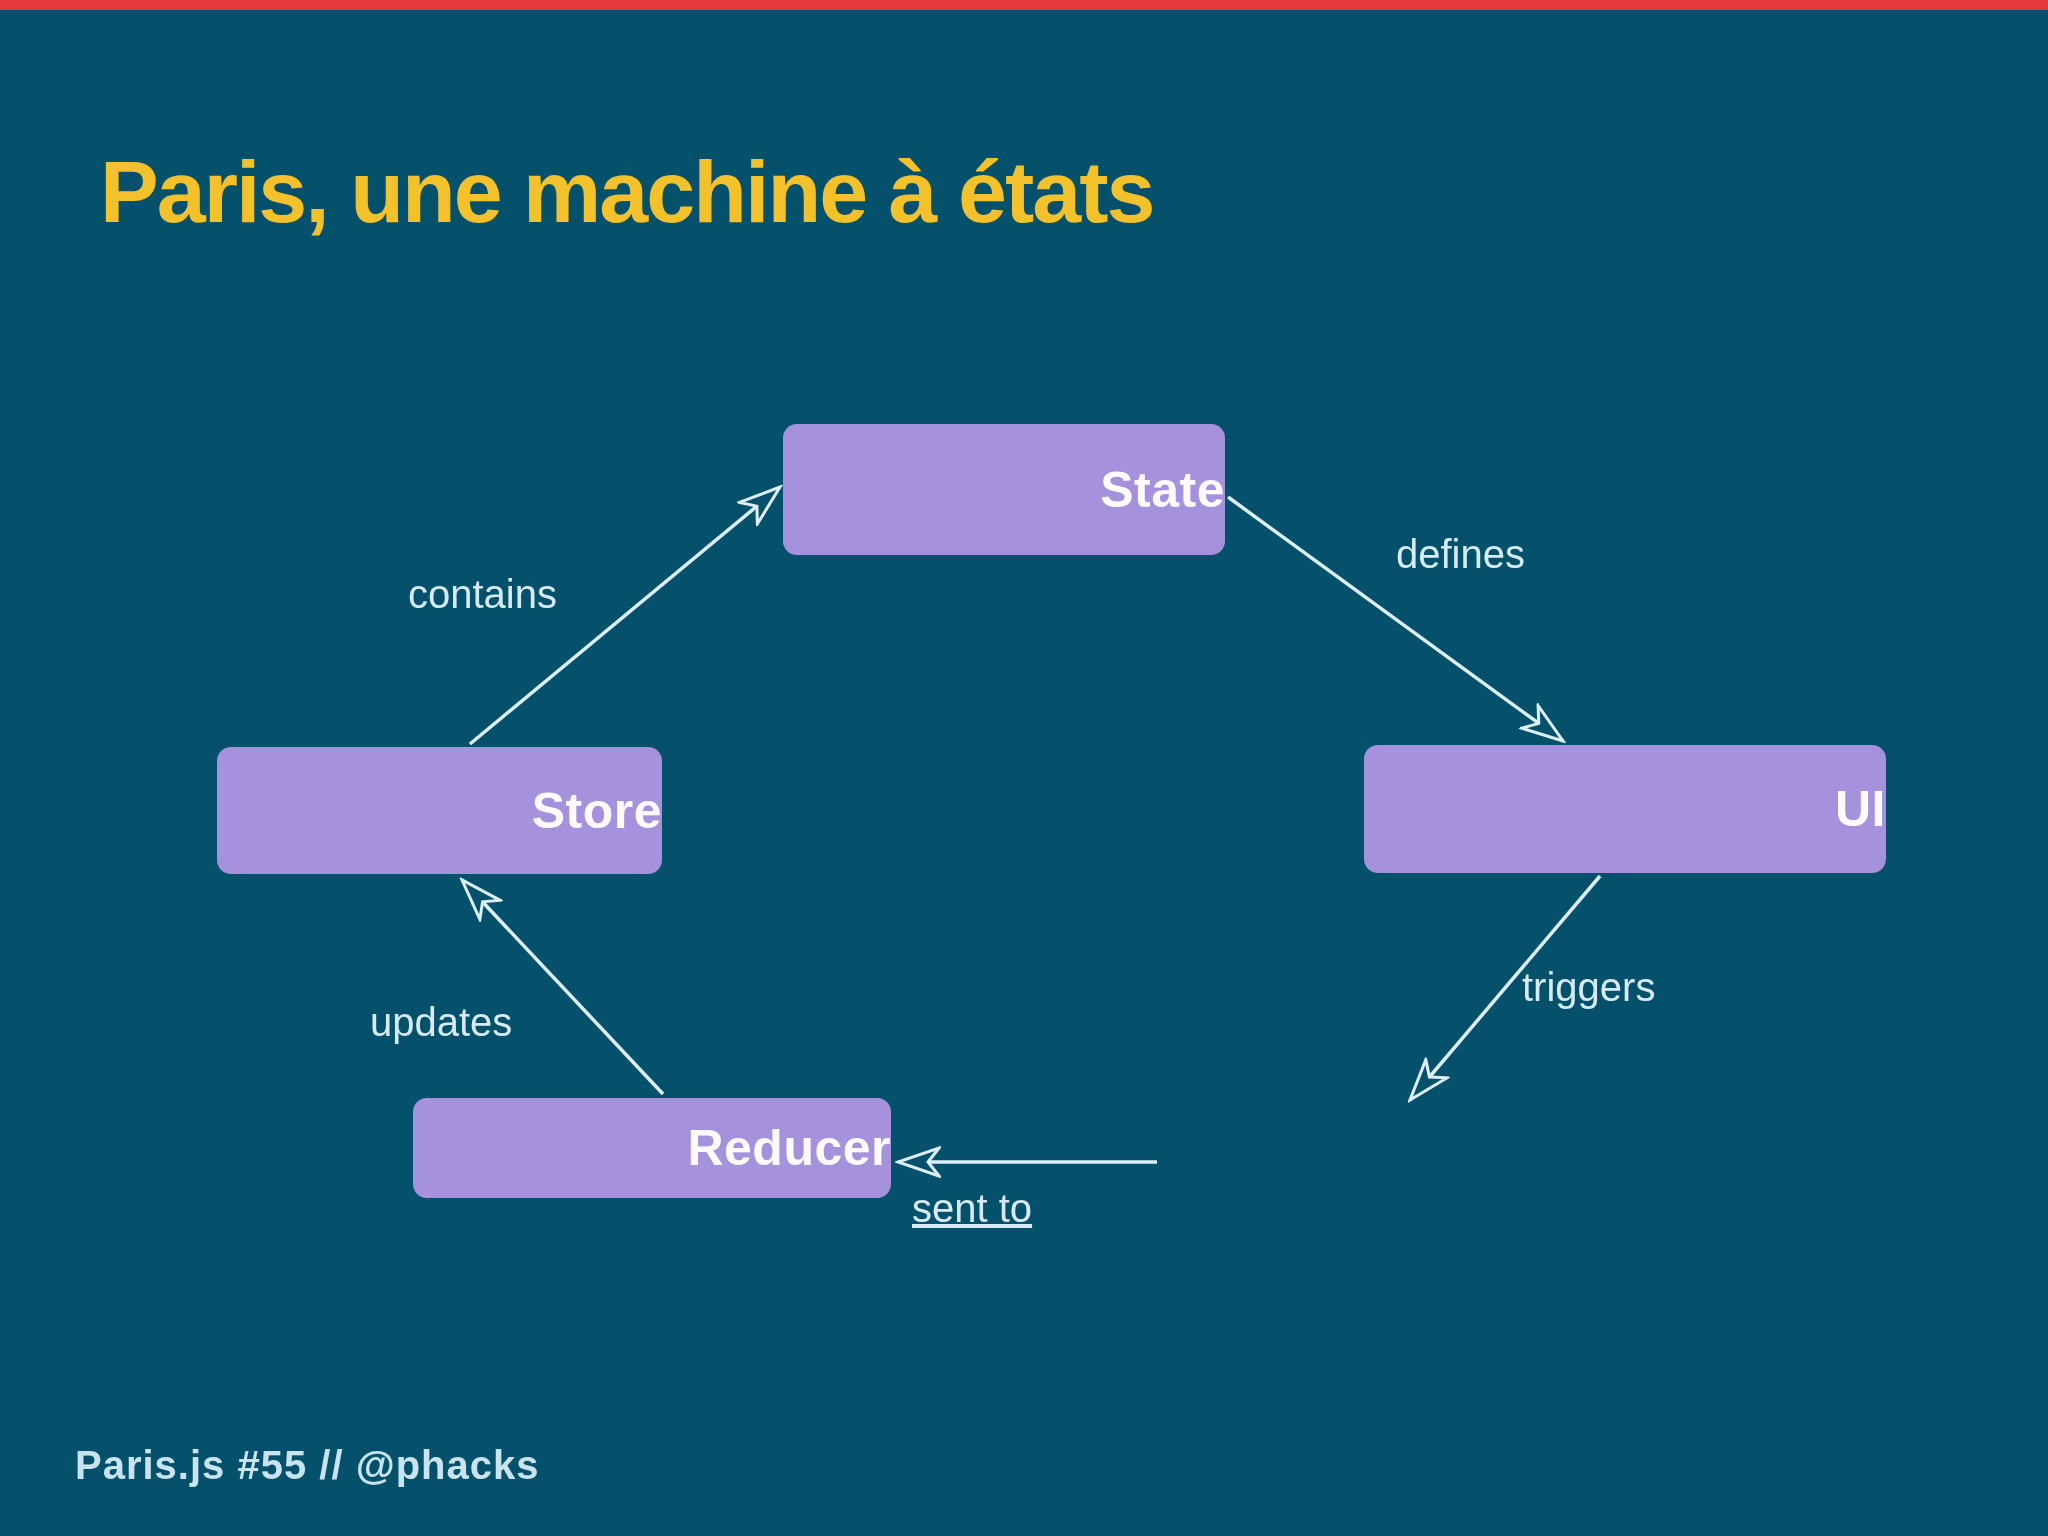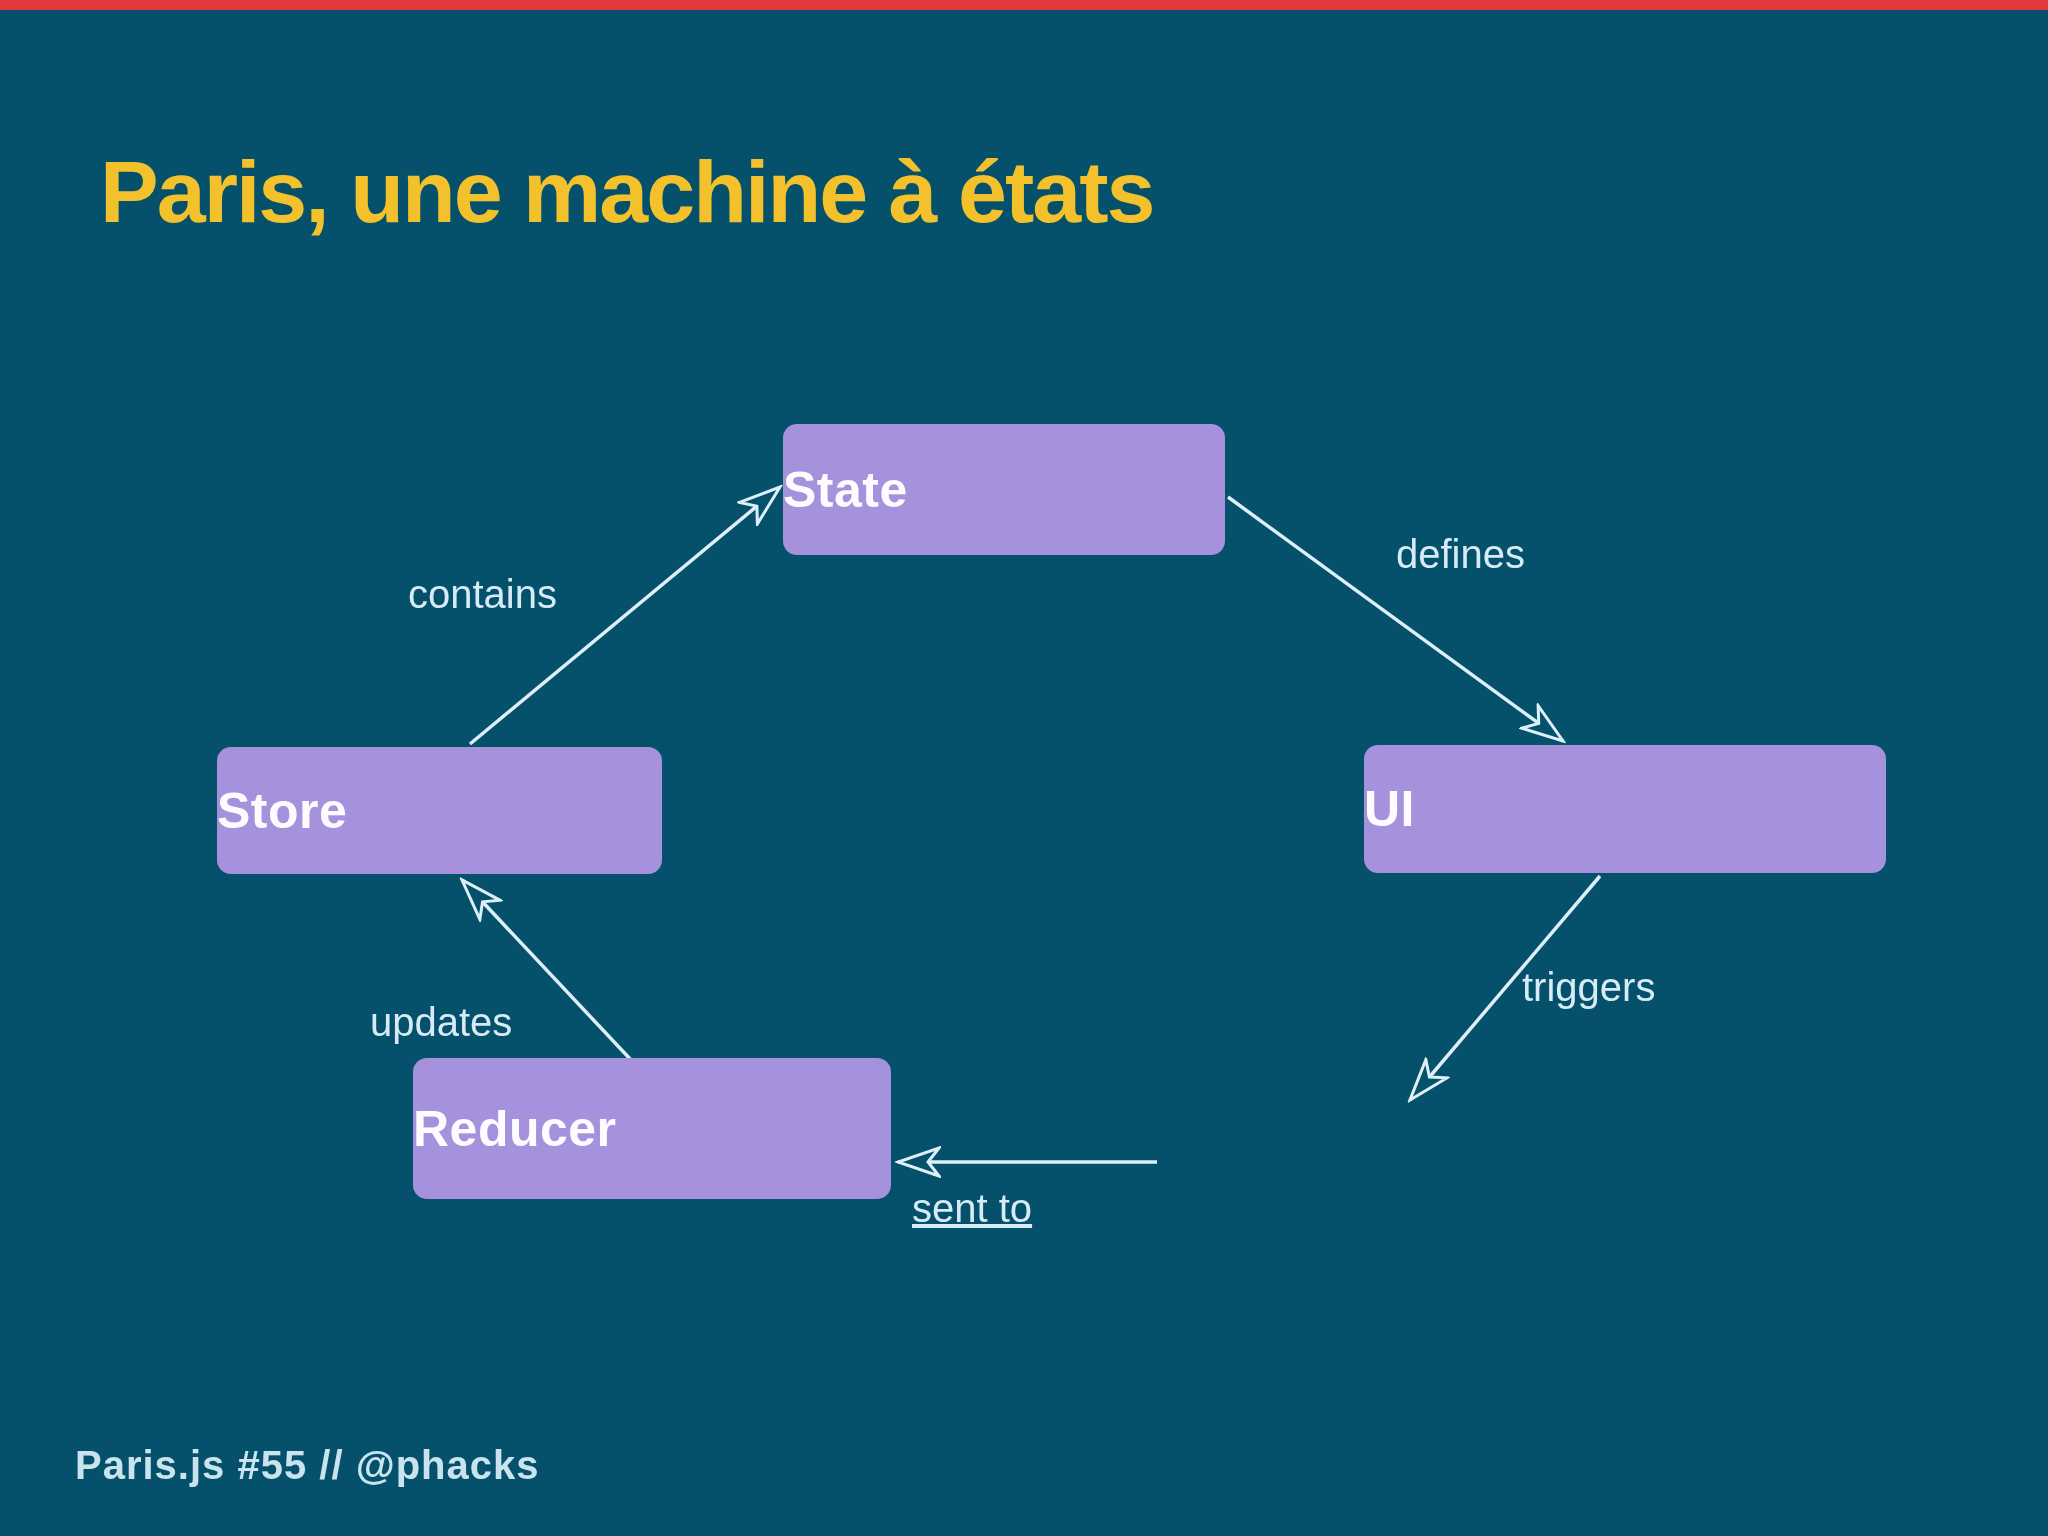--- a/index.html
+++ b/index.html
@@ -19,28 +19,28 @@
     font-size: 88px; font-weight: 700; letter-spacing: -2px;
     color: #F3C12B;
     white-space: nowrap;
   }
   .diagram-layer { position: absolute; left: 0; top: 0; width: 2048px; height: 1536px; }
   svg.edges { position: absolute; left: 0; top: 0; z-index: 1; }
   .node {
     position: absolute; z-index: 2;
     background: #A591DC;
     border-radius: 14px;
-    display: flex; align-items: center; justify-content: flex-start;
+    display: flex; align-items: center; justify-content: flex-end;
     color: #FDFBFF;
     font-size: 50px; font-weight: 600; letter-spacing: 0.5px;
   }
   .node-state   { left: 783px;  top: 424px;  width: 442px; height: 131px; }
   .node-store   { left: 205px;  top: 747px;  width: 445px; height: 127px; margin-left: 12px; }
   .node-ui      { left: 1364px; top: 745px;  width: 522px; height: 128px; }
-  .node-reducer { left: 413px;  top: 1058px; width: 478px; height: 141px; }
+  .node-reducer { left: 413px;  top: 1098px; width: 478px; height: 100px; }
   .node-actions { left: 1160px; top: 1106px; width: 477px; height: 125px; }
   .edge-label {
     position: absolute; z-index: 2;
     color: #D7EBF6;
     font-size: 40px; font-weight: 500;
     white-space: nowrap;
   }
   .label-contains { left: 408px;  top: 572px;  }
   .label-defines  { left: 1396px; top: 532px;  }
   .label-triggers { left: 1522px; top: 965px;  }

